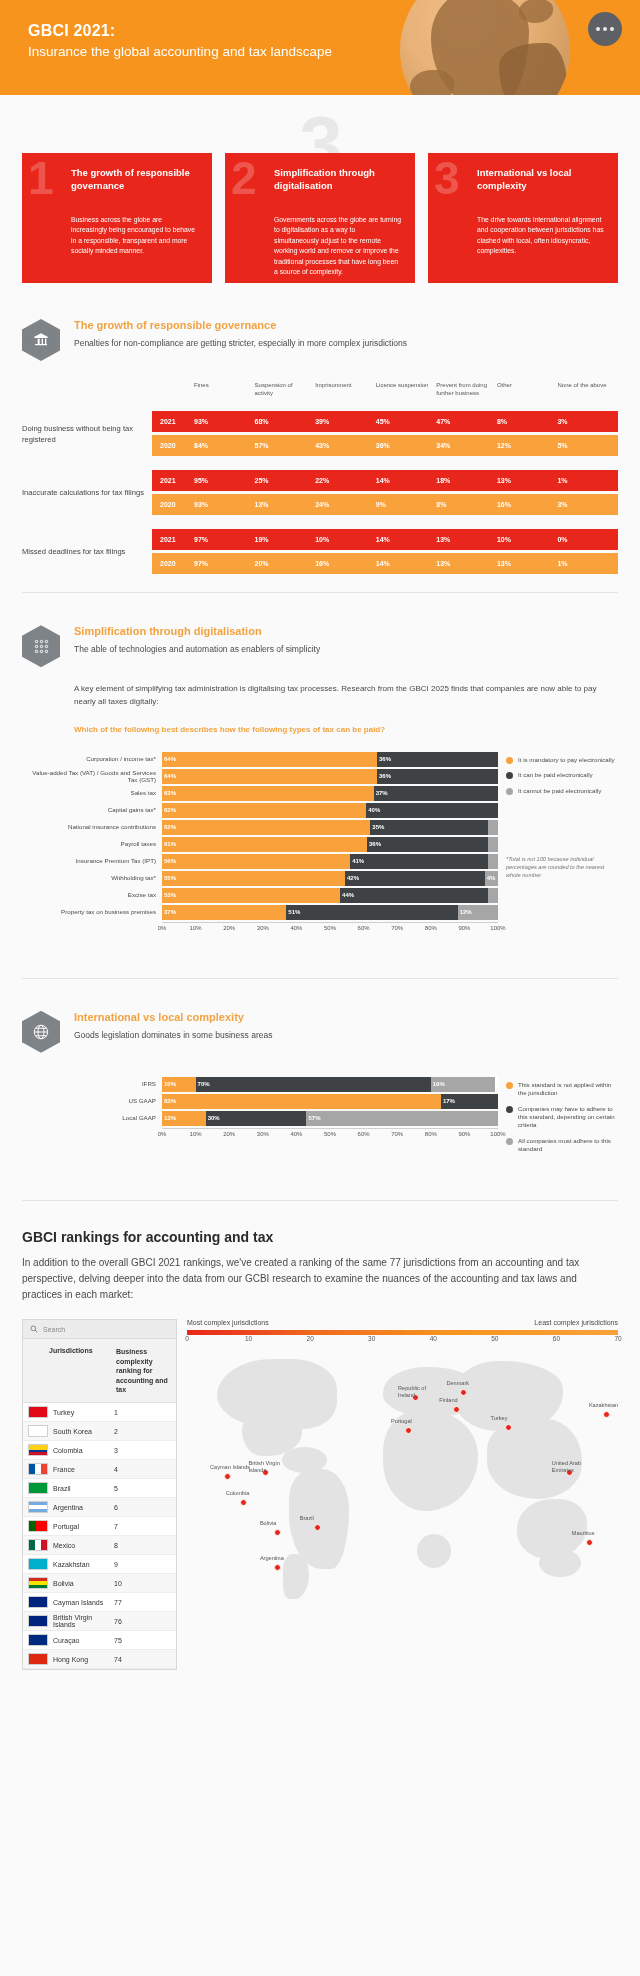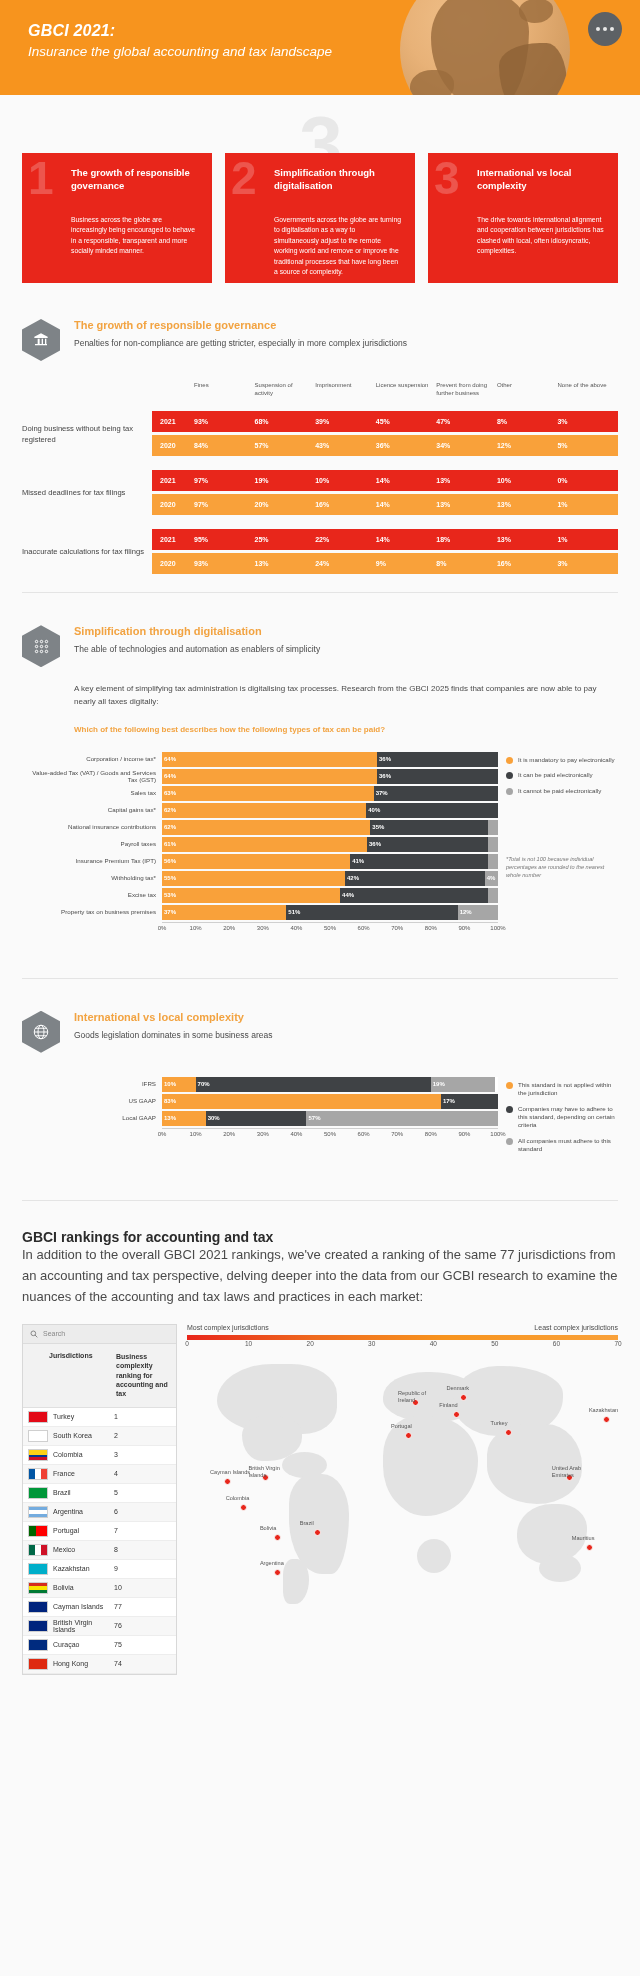--- a/index.html
+++ b/index.html
@@ -40,21 +40,21 @@
     position:absolute; left:58%; top:46%;
     width:40%; height:44%;
     background:#8d6236;
     opacity:.8;
     border-radius: 60% 30% 50% 45% / 30% 55% 45% 70%;
   }
   .hero-globe-spot {
     position:absolute; width:26%; height:20%;
     background:#9a6b3c; opacity:.8; border-radius:50% 40% 55% 45%;
   }
-  .hero-text { position: absolute; left: 28px; top: 22px; font-style: italic; }
+  .hero-text { position: absolute; left: 28px; top: 22px; }
   .hero-title {
     font-size: 16px; font-weight: bold; color: #ffffff; letter-spacing: .2px;
   }
   .hero-sub {
     font-size: 13.5px; color: #ffffff; margin-top: 4px;
   }
   .hero-menu {
     position: absolute; right: 18px; top: 12px;
     width: 34px; height: 34px; border-radius: 50%;
     background: #5d6165;
@@ -147,21 +147,21 @@
   .seg.s3 { background: #a6a6a6; }
   .axis-tick { position:absolute; font-size:6px; color:#555; transform: translateX(-50%); top:2px; }
   .chart-right { flex: 0 0 120px; padding-left: 8px; padding-top: 4px; }
   .legend-item { display: flex; align-items: flex-start; gap: 5px; margin-bottom: 7px; }
   .legend-dot { width: 7px; height: 7px; border-radius: 50%; flex: 0 0 7px; margin-top: 1px; }
   .legend-text { font-size: 6.2px; color: #4a4a4a; line-height: 1.35; }
   .footnote { font-size: 5.6px; color: #777; font-style: italic; line-height: 1.45; }
 
   
   .rank-title { font-size: 14px; font-weight: bold; color: #2b2b2b; padding: 0 22px; }
-  .rank-para { font-size: 13px; color: #4a4a4a; line-height: 1.6; padding: 0 22px; }
+  .rank-para { font-size: 10px; color: #4a4a4a; line-height: 1.6; padding: 0 22px; margin-top: 10px; }
   .rank-body { display: flex; padding: 0 22px; margin-top: 16px; gap: 10px; }
   .rank-table { flex: 0 0 155px; border: 1px solid #d8d8d8; background: #fff; }
   .searchbar {
     display: flex; align-items: center; gap: 5px;
     background: #ececec; padding: 5px 7px; border-bottom: 1px solid #dcdcdc;
   }
   .searchbar .q { font-size: 7px; color: #888; }
   .thead { display: flex; background: #f2f2f2; border-bottom: 1px solid #e0e0e0; }
   .thead .c1 { flex: 0 0 88px; padding: 8px 6px 8px 26px; font-size: 7px; font-weight: bold; color: #333; }
   .thead .c2 { flex: 1; padding: 8px 5px; font-size: 7px; font-weight: bold; color: #333; line-height: 1.35; }
@@ -278,20 +278,46 @@
           <div class="cell">43%</div>
           <div class="cell">36%</div>
           <div class="cell">34%</div>
           <div class="cell">12%</div>
           <div class="cell">5%</div>
         </div>
       </div>
     </div>
 
     <div class="pgroup">
+      <div class="rowlabel">Inaccurate calculations for tax filings</div>
+      <div class="pbars">
+        <div class="pbar y2021">
+          <div class="yr">2021</div>
+          <div class="cell">95%</div>
+          <div class="cell">25%</div>
+          <div class="cell">22%</div>
+          <div class="cell">14%</div>
+          <div class="cell">18%</div>
+          <div class="cell">13%</div>
+          <div class="cell">1%</div>
+        </div>
+        <div class="pbar y2020">
+          <div class="yr">2020</div>
+          <div class="cell">93%</div>
+          <div class="cell">13%</div>
+          <div class="cell">24%</div>
+          <div class="cell">9%</div>
+          <div class="cell">8%</div>
+          <div class="cell">16%</div>
+          <div class="cell">3%</div>
+        </div>
+      </div>
+    </div>
+
+    <div class="pgroup">
       <div class="rowlabel">Missed deadlines for tax filings</div>
       <div class="pbars">
         <div class="pbar y2021">
           <div class="yr">2021</div>
           <div class="cell">97%</div>
           <div class="cell">19%</div>
           <div class="cell">10%</div>
           <div class="cell">14%</div>
           <div class="cell">13%</div>
           <div class="cell">10%</div>
@@ -299,46 +325,20 @@
         </div>
         <div class="pbar y2020">
           <div class="yr">2020</div>
           <div class="cell">97%</div>
           <div class="cell">20%</div>
           <div class="cell">16%</div>
           <div class="cell">14%</div>
           <div class="cell">13%</div>
           <div class="cell">13%</div>
           <div class="cell">1%</div>
-        </div>
-      </div>
-    </div>
-
-    <div class="pgroup">
-      <div class="rowlabel">Inaccurate calculations for tax filings</div>
-      <div class="pbars">
-        <div class="pbar y2021">
-          <div class="yr">2021</div>
-          <div class="cell">95%</div>
-          <div class="cell">25%</div>
-          <div class="cell">22%</div>
-          <div class="cell">14%</div>
-          <div class="cell">18%</div>
-          <div class="cell">13%</div>
-          <div class="cell">1%</div>
-        </div>
-        <div class="pbar y2020">
-          <div class="yr">2020</div>
-          <div class="cell">93%</div>
-          <div class="cell">13%</div>
-          <div class="cell">24%</div>
-          <div class="cell">9%</div>
-          <div class="cell">8%</div>
-          <div class="cell">16%</div>
-          <div class="cell">3%</div>
         </div>
       </div>
     </div>
   </div>
 </div>
 
 <div class="divider" style="margin-top:18px"></div>
 
 <div style="margin-top:32px">
   <div class="sec-head">

